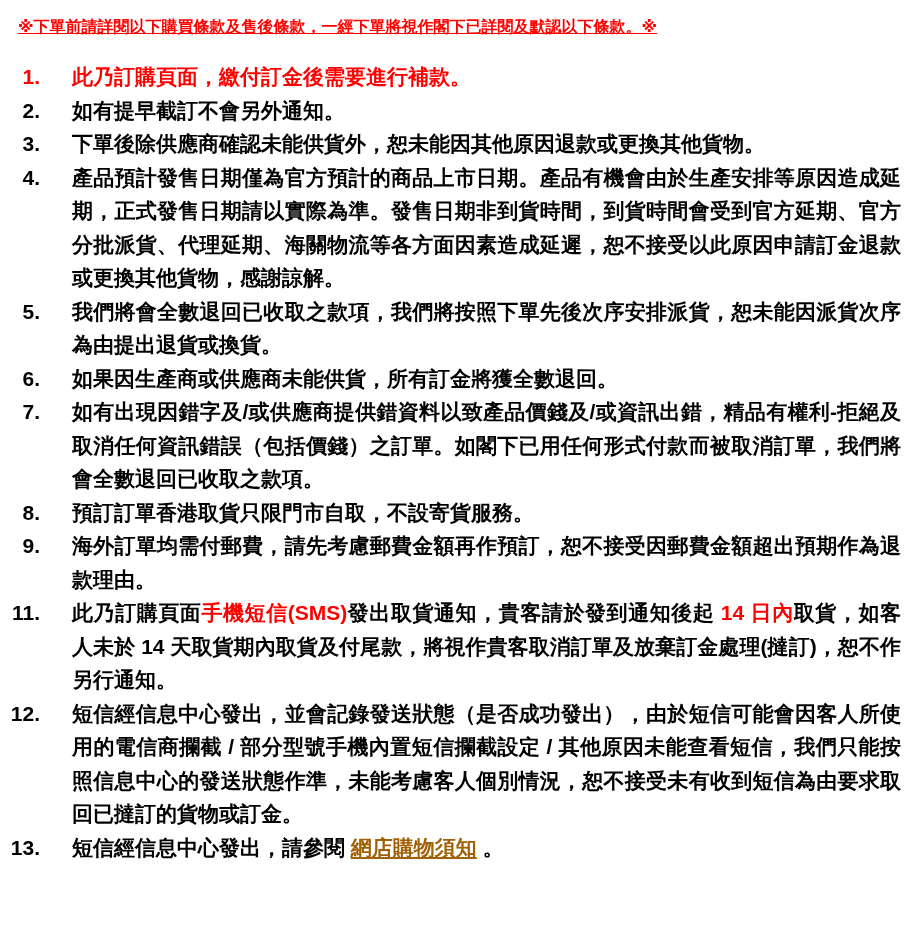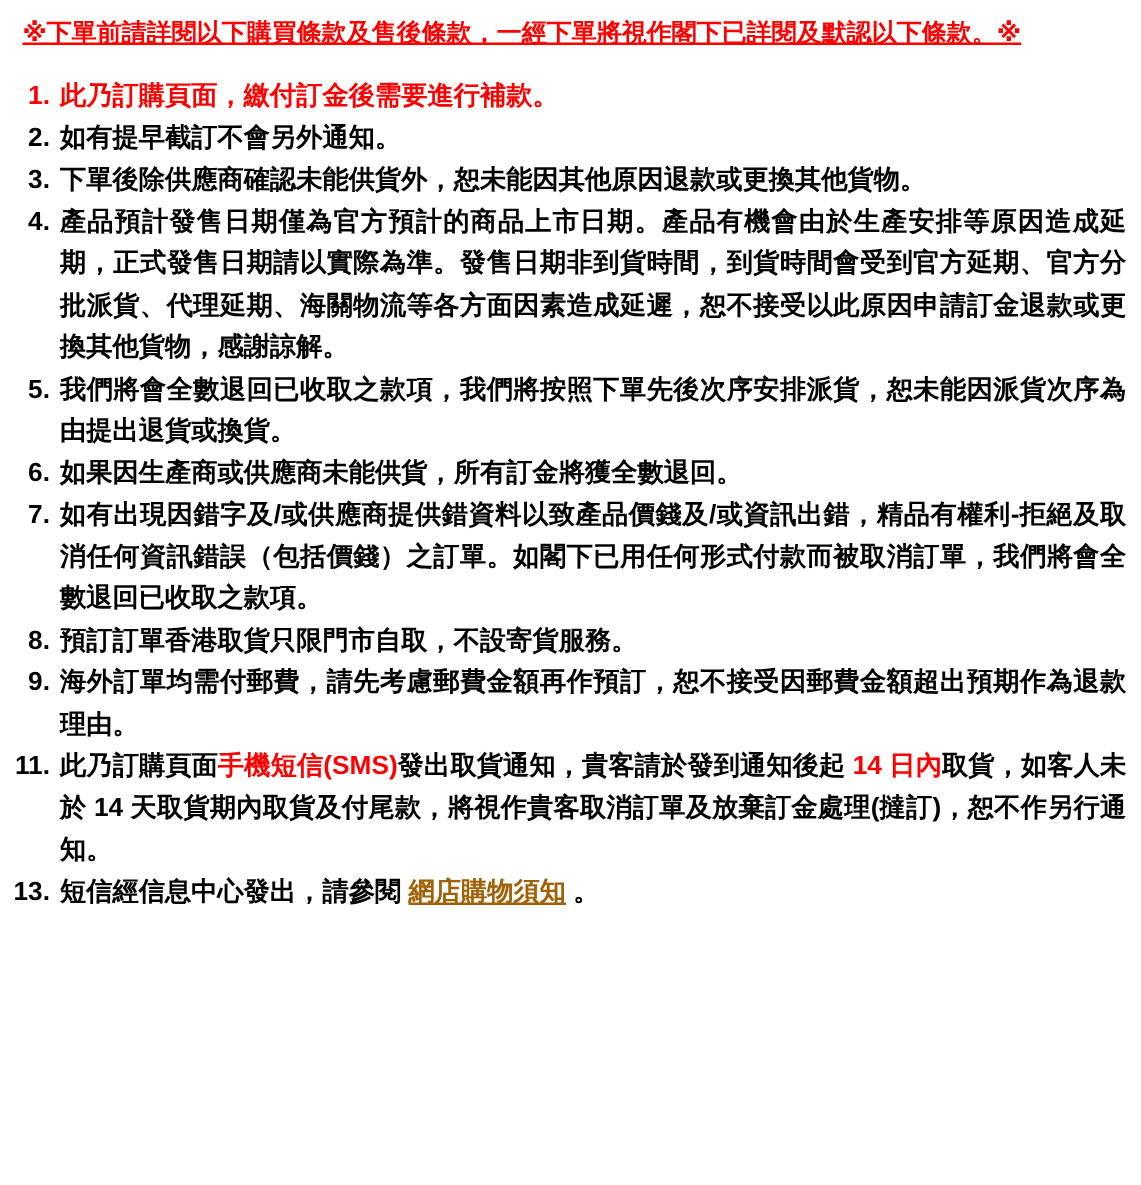--- a/index.html
+++ b/index.html
@@ -14,21 +14,21 @@
     font-weight: 700;
     color: #000000;
     box-sizing: border-box;
   }
   .page {
     padding: 12px 12px 10px 10px;
     box-sizing: border-box;
   }
   .doc-title {
     color: #ff0000;
-    font-size: 20px;
+    font-size: 16px;
     line-height: 30px;
     text-decoration: underline;
     margin: 0 0 18px 8px;
   }
   .section-heading {
     color: #000000;
     font-size: 20px;
     line-height: 28px;
     text-decoration: underline;
     margin: 0 0 22px 8px;
@@ -46,20 +46,21 @@
     flex: 0 0 30px;
     width: 30px;
     text-align: right;
     margin-right: 8px;
     white-space: nowrap;
   }
   .term-item .text {
     flex: 1 1 auto;
     text-align: justify;
     text-justify: inter-ideograph;
+    margin-left: 24px;
   }
   .red {
     color: #ff0000;
   }
   .red-underline {
     color: #ff0000;
   }
   .doc-link {
     color: #a16207;
     text-decoration: underline;
@@ -120,20 +121,24 @@
       <span class="num">9.</span>
       <span class="text">海外訂單均需付郵費，請先考慮郵費金額再作預訂，恕不接受因郵費金額超出預期作為退款理由。</span>
     </div>
 
 
     <div class="term-item">
       <span class="num">11.</span>
       <span class="text"><span>此乃訂購頁面</span><span class="red-underline">手機短信(SMS)</span><span>發出取貨通知，貴客請於發到通知後起 </span><span class="red-underline">14 日內</span><span>取貨，如客人未於 14 天取貨期內取貨及付尾款，將視作貴客取消訂單及放棄訂金處理(撻訂)，恕不作另行通知。</span></span>
     </div>
 
+    <div class="term-item">
+      <span class="num">12.</span>
+      <span class="text">短信經信息中心發出，並會記錄發送狀態（是否成功發出），由於短信可能會因客人所使用的電信商攔截 / 部分型號手機內置短信攔截設定 / 其他原因未能查看短信，我們只能按照信息中心的發送狀態作準，未能考慮客人個別情況，恕不接受未有收到短信為由要求取回已撻訂的貨物或訂金。</span>
+    </div>
 
     <div class="term-item">
       <span class="num">13.</span>
       <span class="text"><span>短信經信息中心發出，請參閱 </span><a class="doc-link">網店購物須知</a><span> 。</span></span>
     </div>
 
   </div>
 </div>
 
 </body></html>

